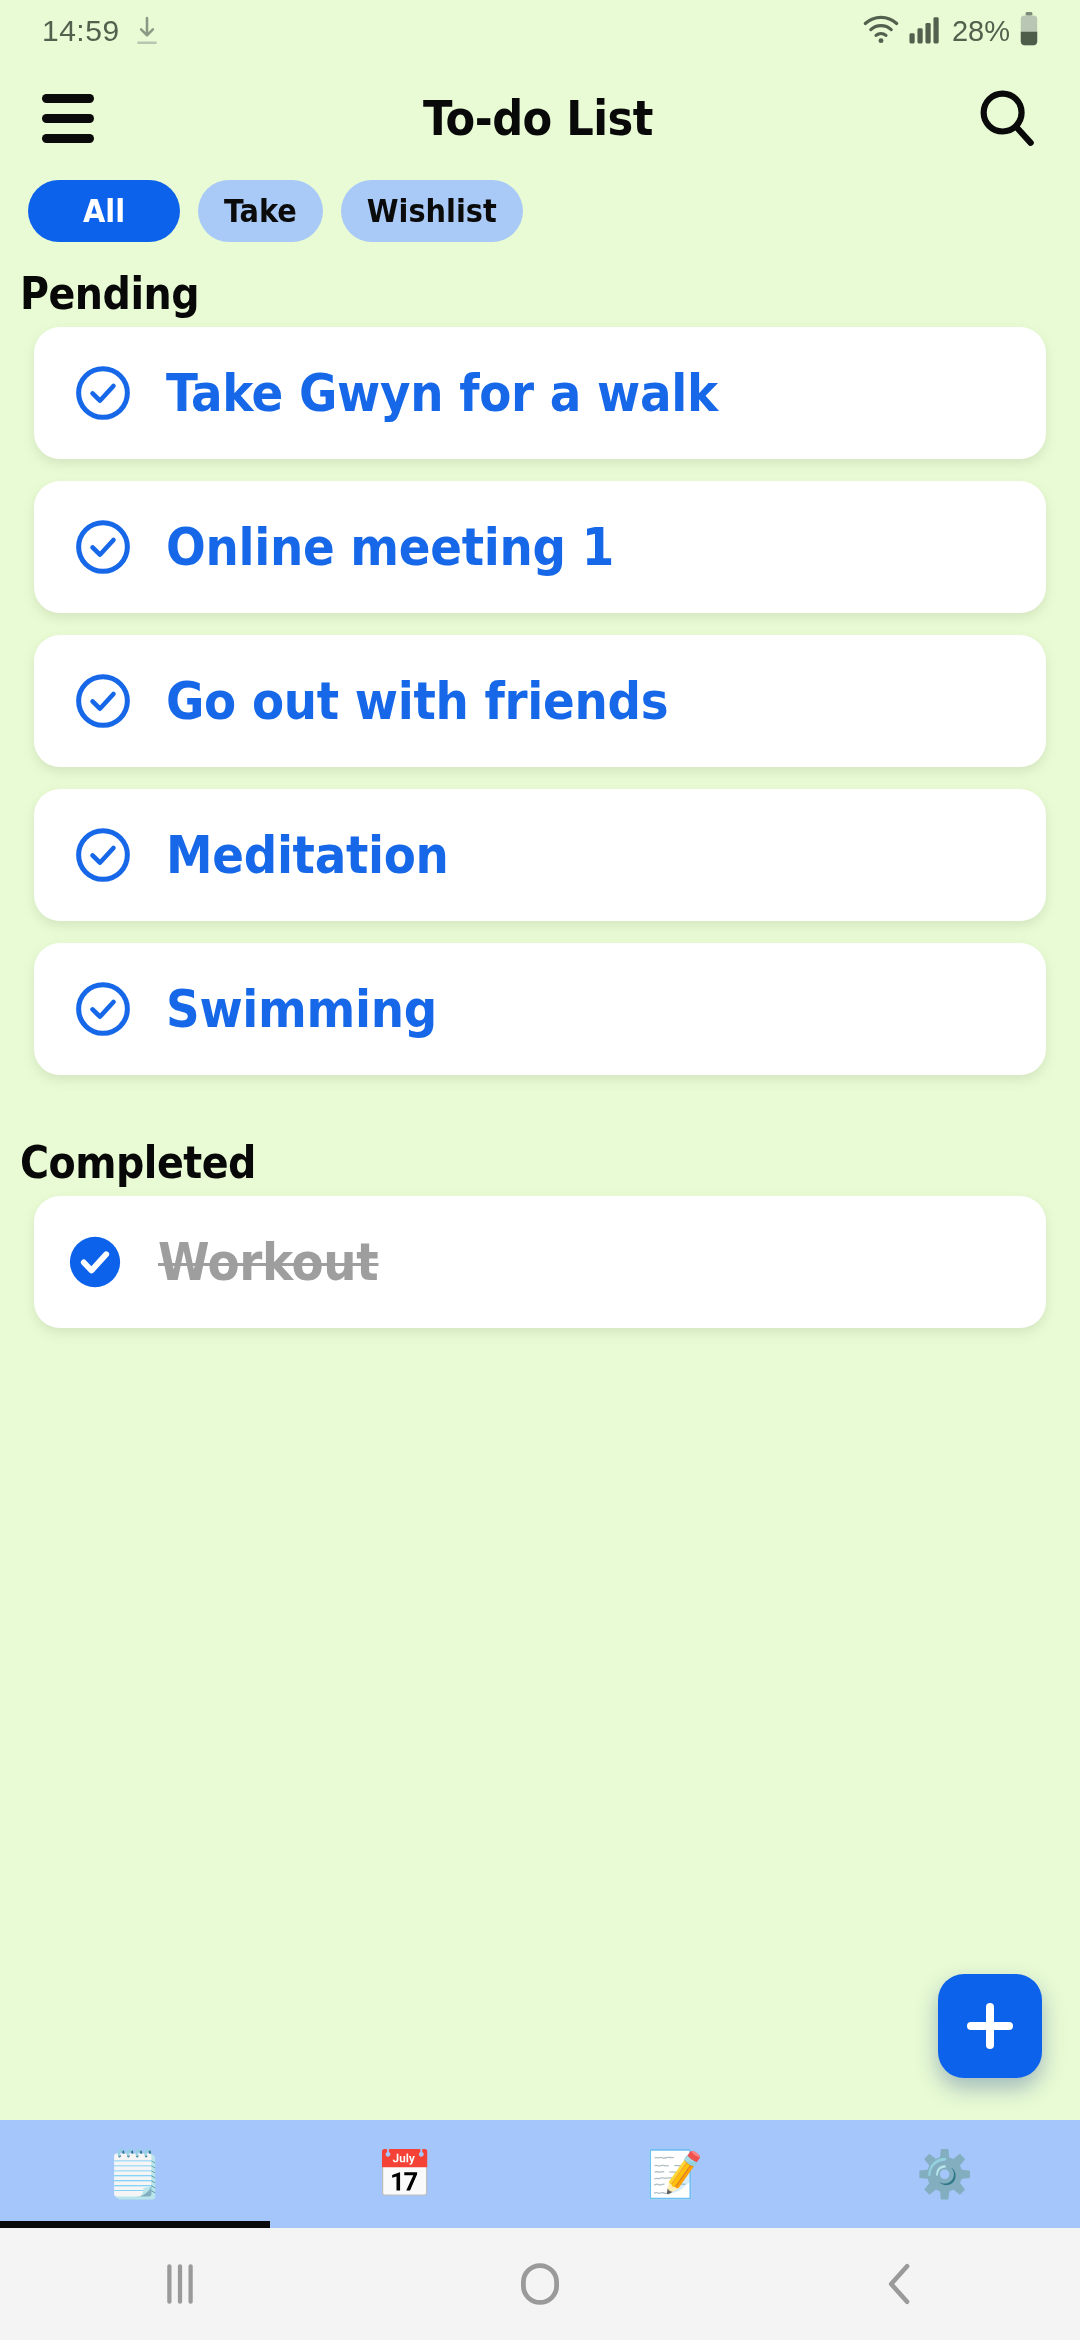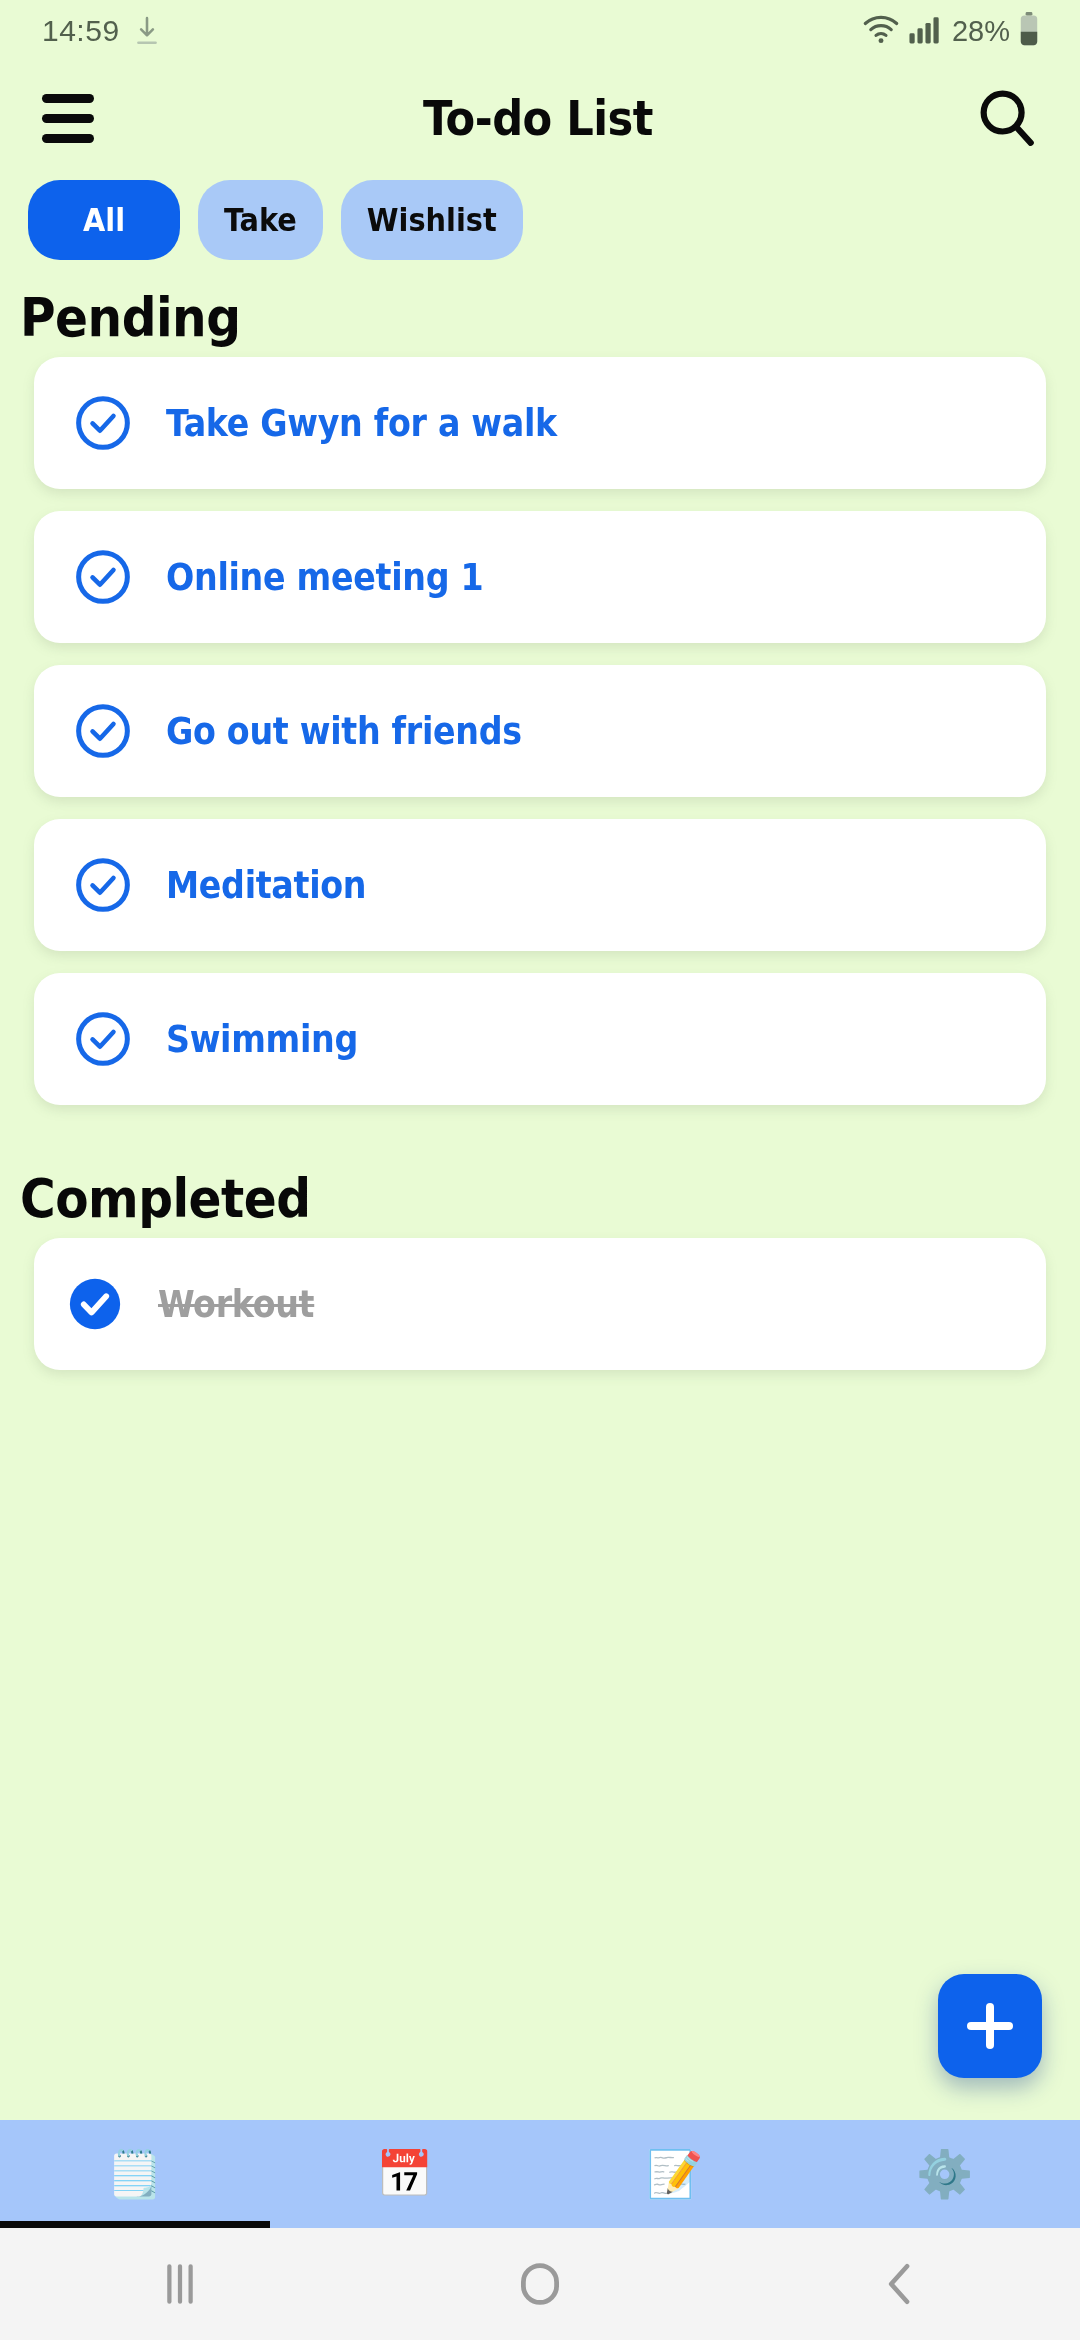--- a/index.html
+++ b/index.html
@@ -49,60 +49,60 @@
   }
   .searchbtn { margin-left:auto; display:flex; align-items:center; cursor:pointer; }
 
   
   .chips {
     flex:0 0 auto;
     display:flex; align-items:center; gap:18px;
     padding:6px 24px 0 28px;
   }
   .chip {
-    height:80px; border-radius:32px;
+    height:62px; border-radius:32px;
     display:flex; align-items:center; justify-content:center;
     padding:0 26px;
     font-size:32px; font-weight:600;
     color:#0b0b0b;
     background:#a9c9f7;
     white-space:nowrap;
     font-family:"DejaVu Sans Condensed","Liberation Sans",sans-serif;
   }
   .chip.active { background:#0d62ec; color:#ffffff; }
   .chip#chip-0 { min-width:152px; }
 
   
   .content {
     flex:1 1 auto;
     padding:0 0 0 0;
     position:relative;
     overflow:hidden;
   }
   .section-title {
-    font-size:54px; font-weight:700; color:#080808;
+    font-size:44px; font-weight:700; color:#080808;
     padding:26px 0 8px 20px;
     font-family:"DejaVu Sans Condensed","Liberation Sans",sans-serif;
     letter-spacing:-.5px;
   }
   .tasklist { padding:0 34px; }
   .task-card {
     background:#ffffff;
     border-radius:26px;
     height:132px;
     margin-bottom:22px;
     display:flex; align-items:center;
     padding-left:40px;
     box-shadow:0 5px 12px rgba(120,140,110,.18);
   }
   .task-card.completed { height:132px;padding-left:32px; }
   .cb { flex:0 0 auto; width:58px; height:58px; display:flex; align-items:center; justify-content:center; }
   .task-label {
     margin-left:34px;
-    font-size:37px; font-weight:600;
+    font-size:52px; font-weight:600;
     color:#1668e8;
     font-family:"DejaVu Sans Condensed","Liberation Sans",sans-serif;
     letter-spacing:-.3px;
   }
   .task-label.done {
     color:#9e9e9e;
     text-decoration:line-through;
     text-decoration-thickness:3px;
   }
 

